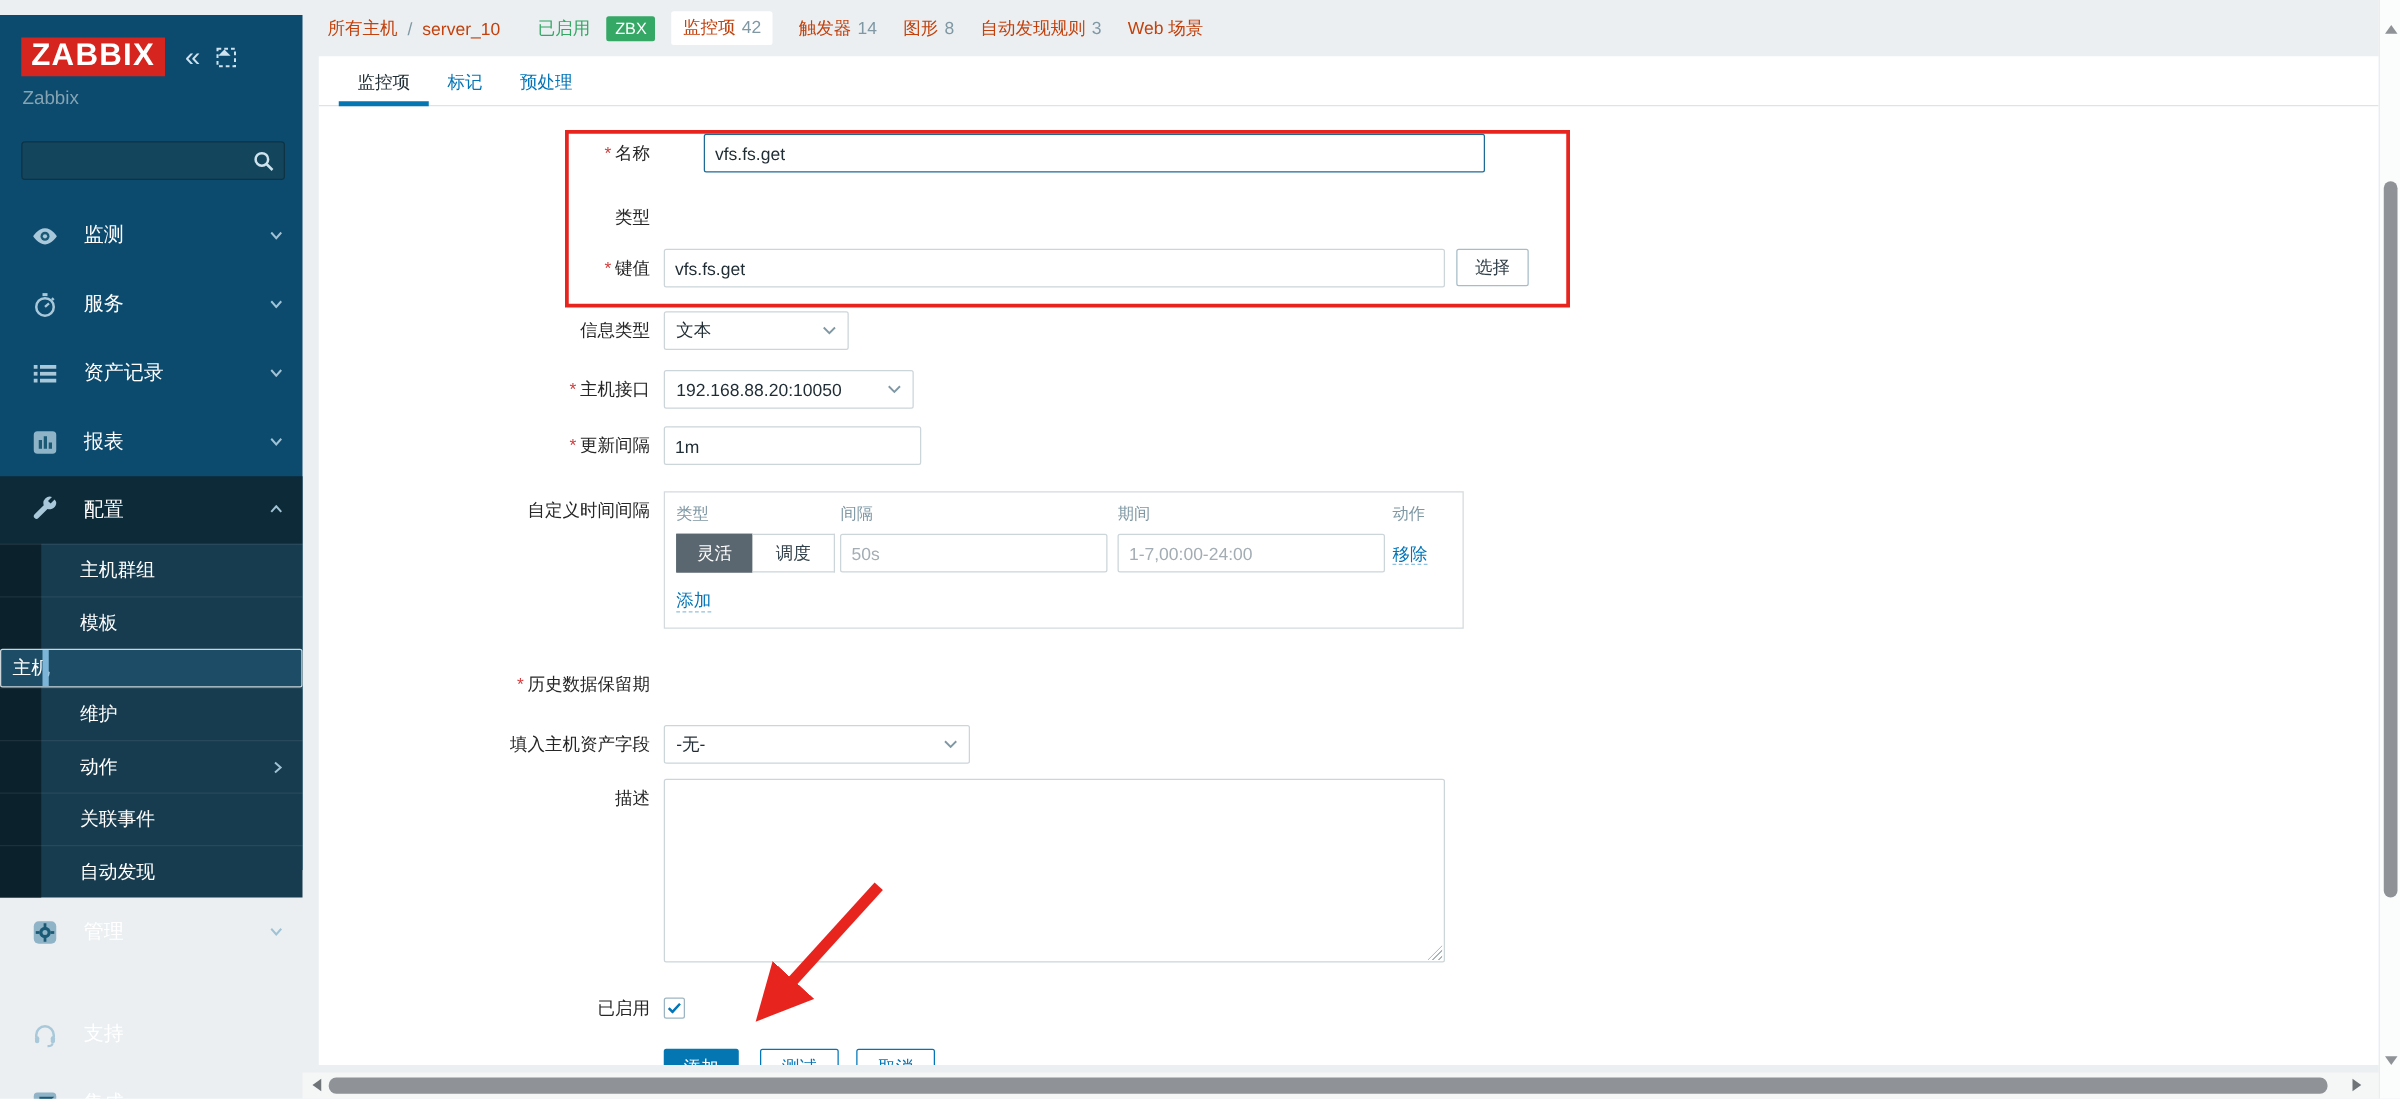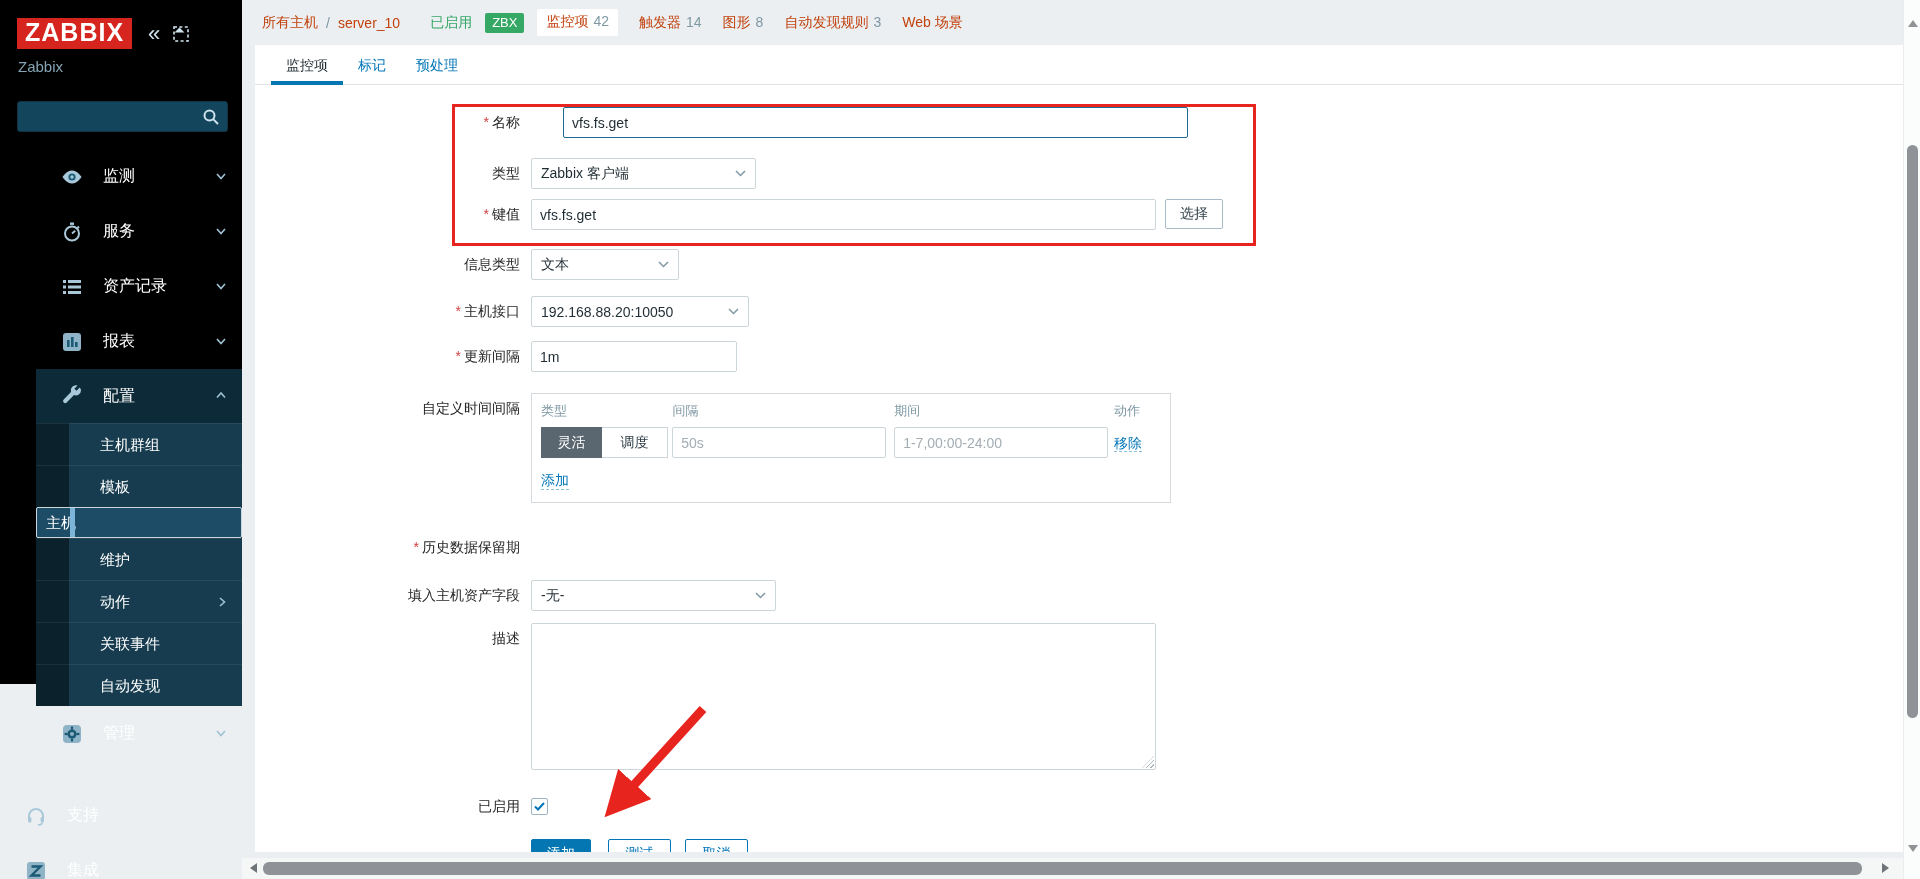--- a/index.html
+++ b/index.html
@@ -7,30 +7,30 @@
   body {
     position: relative;
     font-family: "Liberation Sans","DejaVu Sans",sans-serif;
     font-size: 14px;
     color: #1f2c33;
     background: #ebeff2;
     overflow: hidden;
   }
 
   
-  .sidebar { position:absolute; left:0; top:0; width:242px; height:684px; background:#000000; z-index:3; }
+  .sidebar { position:absolute; left:0; top:12px; width:242px; height:684px; background:#0c4a6e; z-index:3; }
   .logo-row { margin:18px 12px 0 17px; height:31px; display:flex; align-items:center; }
   .logo { background:#d6241e; color:#fff; font-weight:bold; font-size:25px; letter-spacing:1px; padding:1px 8px 3px; line-height:27px; }
   .collapse { color:#cfe3ee; font-size:22px; margin-left:16px; line-height:20px; cursor:pointer; }
   .expandic { margin-left:12px; display:inline-flex; }
   .subtitle { margin:9px 0 0 18px; color:#85a3b2; font-size:15px; height:18px; }
   .search { position:relative; margin:25px 14px 0 17px; height:31px; background:#13465c; border:1px solid #0d3345; border-radius:3px; }
   .search input { position:absolute; left:8px; top:0; width:180px; height:29px; background:transparent; border:none; outline:none; color:#dce9f0; font-size:14px; }
   .search .search-ic { position:absolute; right:7px; top:6px; }
-  .nav { margin-top:17px;padding-left:36px; }
+  .nav { margin-top:17px; }
   .nav-item { position:relative; height:55px; display:flex; align-items:center; padding-left:24px; cursor:pointer; }
   .nav-item .nicon { width:24px; height:24px; display:inline-flex; align-items:center; justify-content:center; }
   .nav-item .nlabel { color:#fff; font-size:16px; margin-left:19px; }
   .nav-item .chev { position:absolute; right:16px; top:50%; margin-top:-4px; }
   .section-head { height:54px; background:#0d2a38; }
   .submenu { position:relative; background:#173c4f; }
   .submenu::before { content:""; position:absolute; left:0; top:0; bottom:0; width:33px; background:#0b222d; }
   .sub-item { position:relative; height:42px; line-height:42px; padding-left:64px; color:#fff; font-size:15px; border-top:1px solid rgba(255,255,255,0.07); cursor:pointer; }
   .sub-item.sel { background:#1d4d66; }
   .sub-item.sel::before { content:""; position:absolute; left:33px; top:0; bottom:0; width:5px; background:#7cb5d8; }
@@ -288,28 +288,20 @@
 
     <div class="frow" style="top:62px;gap:32px;">
       <div class="flabel"><span class="req">*</span><span>名称</span></div>
       <div class="ffield">
         <input class="txt focused" style="width: 625px;" value="vfs.fs.get">
       </div>
     </div>
 
     <div class="frow" style="top:113px;">
       <div class="flabel">类型</div>
-      <div class="ffield">
-        <div class="sel" style="width:225px;">
-          <span>Zabbix 客户端</span>
-          <svg width="11" height="7" viewBox="0 0 11 7">
-              <polyline points="1,1 5.5,5.5 10,1" fill="none" stroke="#7f98a4" stroke-width="1.5"></polyline>
-            </svg>
-        </div>
-      </div>
     </div>
 
     <div class="frow" style="top:154px;">
       <div class="flabel"><span class="req">*</span><span>键值</span></div>
       <div class="ffield">
         <input class="txt" style="width: 625px;" value="vfs.fs.get">
         <button class="btn-gray">选择</button>
       </div>
     </div>
 
@@ -321,21 +313,21 @@
           <svg width="11" height="7" viewBox="0 0 11 7">
               <polyline points="1,1 5.5,5.5 10,1" fill="none" stroke="#7f98a4" stroke-width="1.5"></polyline>
             </svg>
         </div>
       </div>
     </div>
 
     <div class="frow" style="top:251px;">
       <div class="flabel"><span class="req">*</span><span>主机接口</span></div>
       <div class="ffield">
-        <div class="sel" style="width:218px;text-align:center;">
+        <div class="sel" style="width:200px;text-align:center;">
           <span>192.168.88.20:10050</span>
           <svg width="11" height="7" viewBox="0 0 11 7">
               <polyline points="1,1 5.5,5.5 10,1" fill="none" stroke="#7f98a4" stroke-width="1.5"></polyline>
             </svg>
         </div>
       </div>
     </div>
 
     <div class="frow" style="top:296px;">
       <div class="flabel"><span class="req">*</span><span>更新间隔</span></div>

